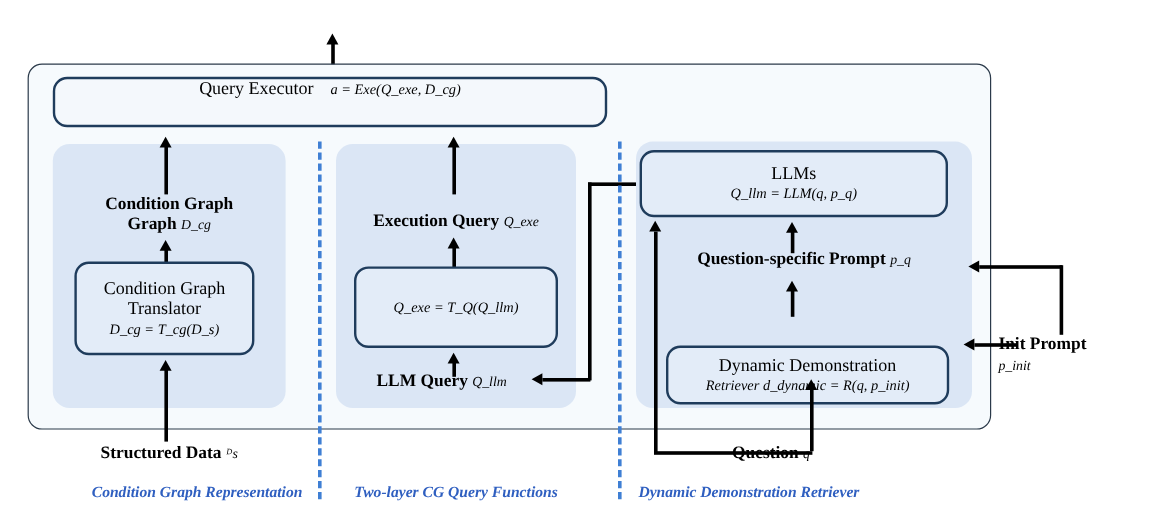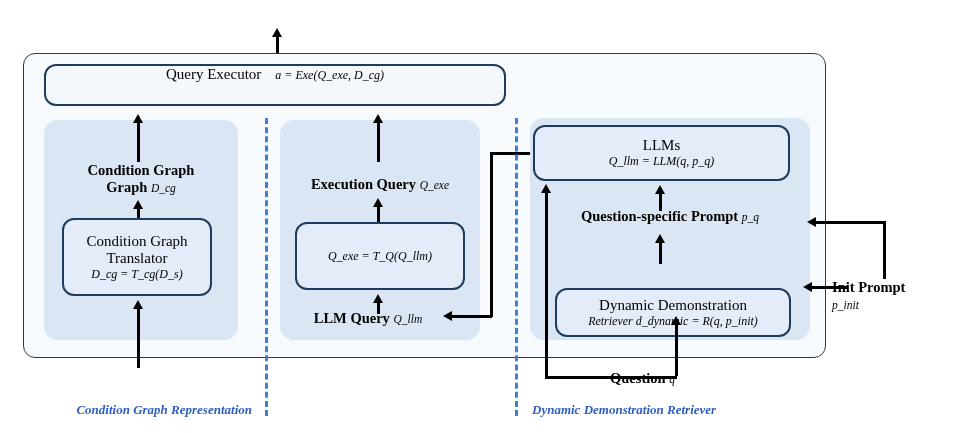--- a/index.html
+++ b/index.html
@@ -98,20 +98,24 @@
 
   <div class="abs node-box" style="left:62px;top:218px;width:150px;height:78px;">
     <span class="node-title">Condition Graph</span>
     <span class="node-title">Translator</span>
     <span class="node-eq">D_cg = T_cg(D_s)</span>
   </div>
 
   <div class="abs arrow-up" style="left:133px;top:300px;"></div>
   <div class="abs vline" style="left:137px;top:308px;height:60px;"></div>
 
+  <div class="abs lbl" style="left:44px;top:370px;width:194px;">
+    <span>Structured Data</span>
+    <span class="sub">ᴰs</span>
+  </div>
 
   <div class="abs caption" style="left:32px;top:402px;width:220px;text-align:right;">Condition Graph Representation</div>
 
   <div class="abs vdash" style="left:265px;top:118px;height:298px;"></div>
 
   <div class="abs stage-panel" style="left:280px;top:120px;width:200px;height:220px;"></div>
 
   <div class="abs arrow-up" style="left:373px;top:114px;"></div>
   <div class="abs vline" style="left:377px;top:122px;height:40px;"></div>
 
@@ -128,20 +132,21 @@
   </div>
 
   <div class="abs arrow-up" style="left:373px;top:294px;"></div>
   <div class="abs vline" style="left:377px;top:302px;height:12px;"></div>
 
   <div class="abs lbl" style="left:282px;top:310px;width:172px;">
     <span>LLM Query</span>
     <span class="sub">Q_llm</span>
   </div>
 
+  <div class="abs caption" style="left:272px;top:402px;width:216px;text-align:center;">Two-layer CG Query Functions</div>
 
   <div class="abs hline" style="left:490px;top:152px;width:45px;"></div>
   <div class="abs vline" style="left:490px;top:152px;height:165px;"></div>
   <div class="abs hline" style="left:452px;top:315px;width:40px;"></div>
   <div class="abs arrow-left" style="left:443px;top:311px;"></div>
 
   <div class="abs vdash" style="left:515px;top:118px;height:298px;"></div>
 
   <div class="abs stage-panel" style="left:530px;top:118px;width:280px;height:222px;"></div>
 

